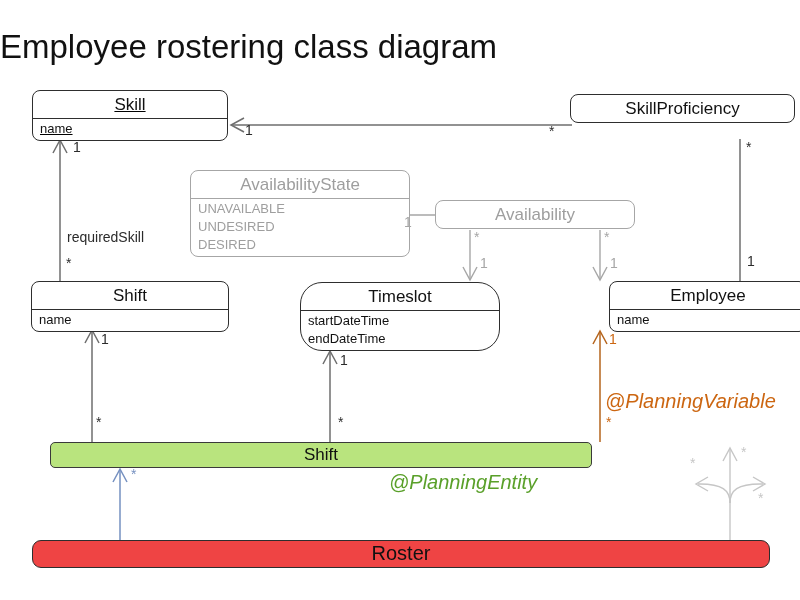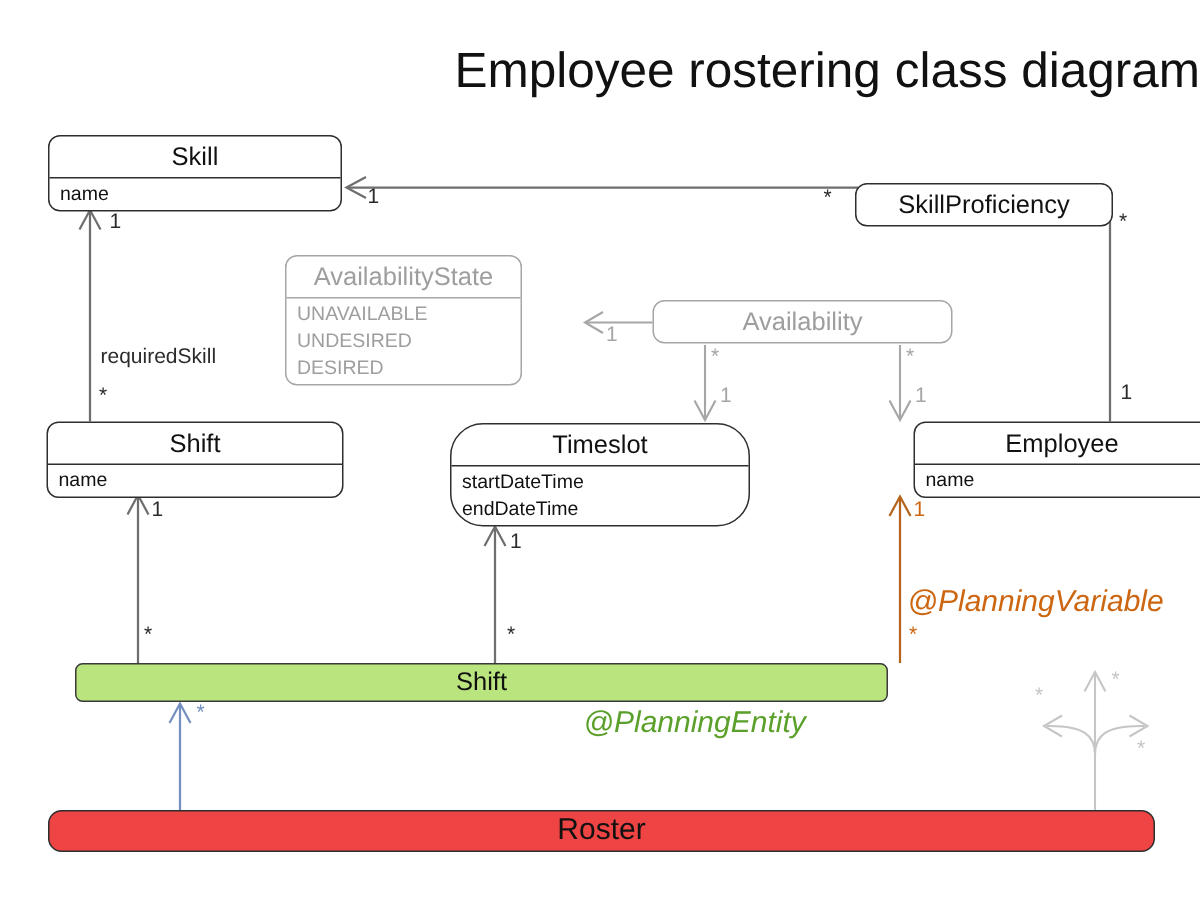--- a/index.html
+++ b/index.html
@@ -1,19 +1,19 @@
 <!DOCTYPE html>
 <html style="--shift-fill: #b9e47e; --entity-green: #5aa02a; --variable-orange: #cc6611; --roster-blue: #7590c0; --line-dark: #6e6e6e; --line-gray: #a6a6a6; --line-light: #c6c6c6;"><head>
 <meta charset="utf-8">
 <style>
   html,body{margin:0;padding:0;background:#fff;}
   #stage{position:relative;width:800px;height:600px;background:#fff;overflow:hidden;
          font-family:"Liberation Sans", sans-serif;}
   #connector-layer{position:absolute;left:0;top:0;width:800px;height:600px;}
-  .page-title{position:absolute;left:0;right:0;top:28px;text-align:right;
+  .page-title{position:absolute;left:0;right:0;top:28px;text-align:left;
               font-size:33px;color:#111;letter-spacing:0;}
   .uml-box{position:absolute;background:#fff;border:1.6px solid #2e2e2e;border-radius:8px;
            box-sizing:border-box;}
   .uml-title{text-align:center;font-size:17px;color:#111;line-height:27px;height:27px;}
   .uml-attrs{border-top:1.4px solid #2e2e2e;padding:1px 0 2px 0;}
   .uml-attr{font-size:13px;color:#111;line-height:18px;padding-left:7px;}
   .uml-box.gray{border-color:#a6a6a6;}
   .uml-box.gray .uml-title{color:#9e9e9e;}
   .uml-box.gray .uml-attrs{border-top-color:#a6a6a6;}
   .uml-box.gray .uml-attr{color:#9e9e9e;}
@@ -76,32 +76,32 @@
       <path d="M723,461 L730,448 L737,461"></path>
       <path d="M730,503 C730,490 722,484 700,484 L698,484"></path>
       <path d="M708,477 L696,484 L708,491"></path>
       <path d="M730,503 C730,490 738,484 760,484 L763,484"></path>
       <path d="M753,477 L765,484 L753,491"></path>
     </g>
   </svg>
 
   <div class="page-title">Employee rostering class diagram</div>
 
-  <div class="uml-box" style="left:32px;top:90px;width:196px;">
+  <div class="uml-box" style="left:32px;top:90px;width:196px;text-decoration:underline;">
     <div class="uml-title">Skill</div>
     <div class="uml-attrs">
       <div class="uml-attr">name</div>
     </div>
   </div>
 
-  <div class="uml-box" style="left:570px;top:122px;width:172px;">
+  <div class="uml-box" style="left:570px;top:94px;width:225px;">
     <div class="uml-title">SkillProficiency</div>
   </div>
 
-  <div class="uml-box gray" style="left:190px;top:170px;width:158px;">
+  <div class="uml-box gray" style="left:190px;top:170px;width:220px;">
     <div class="uml-title">AvailabilityState</div>
     <div class="uml-attrs">
       <div class="uml-attr">UNAVAILABLE</div>
       <div class="uml-attr">UNDESIRED</div>
       <div class="uml-attr">DESIRED</div>
     </div>
   </div>
 
   <div class="uml-box gray" style="left:435px;top:200px;width:200px;">
     <div class="uml-title">Availability</div>

